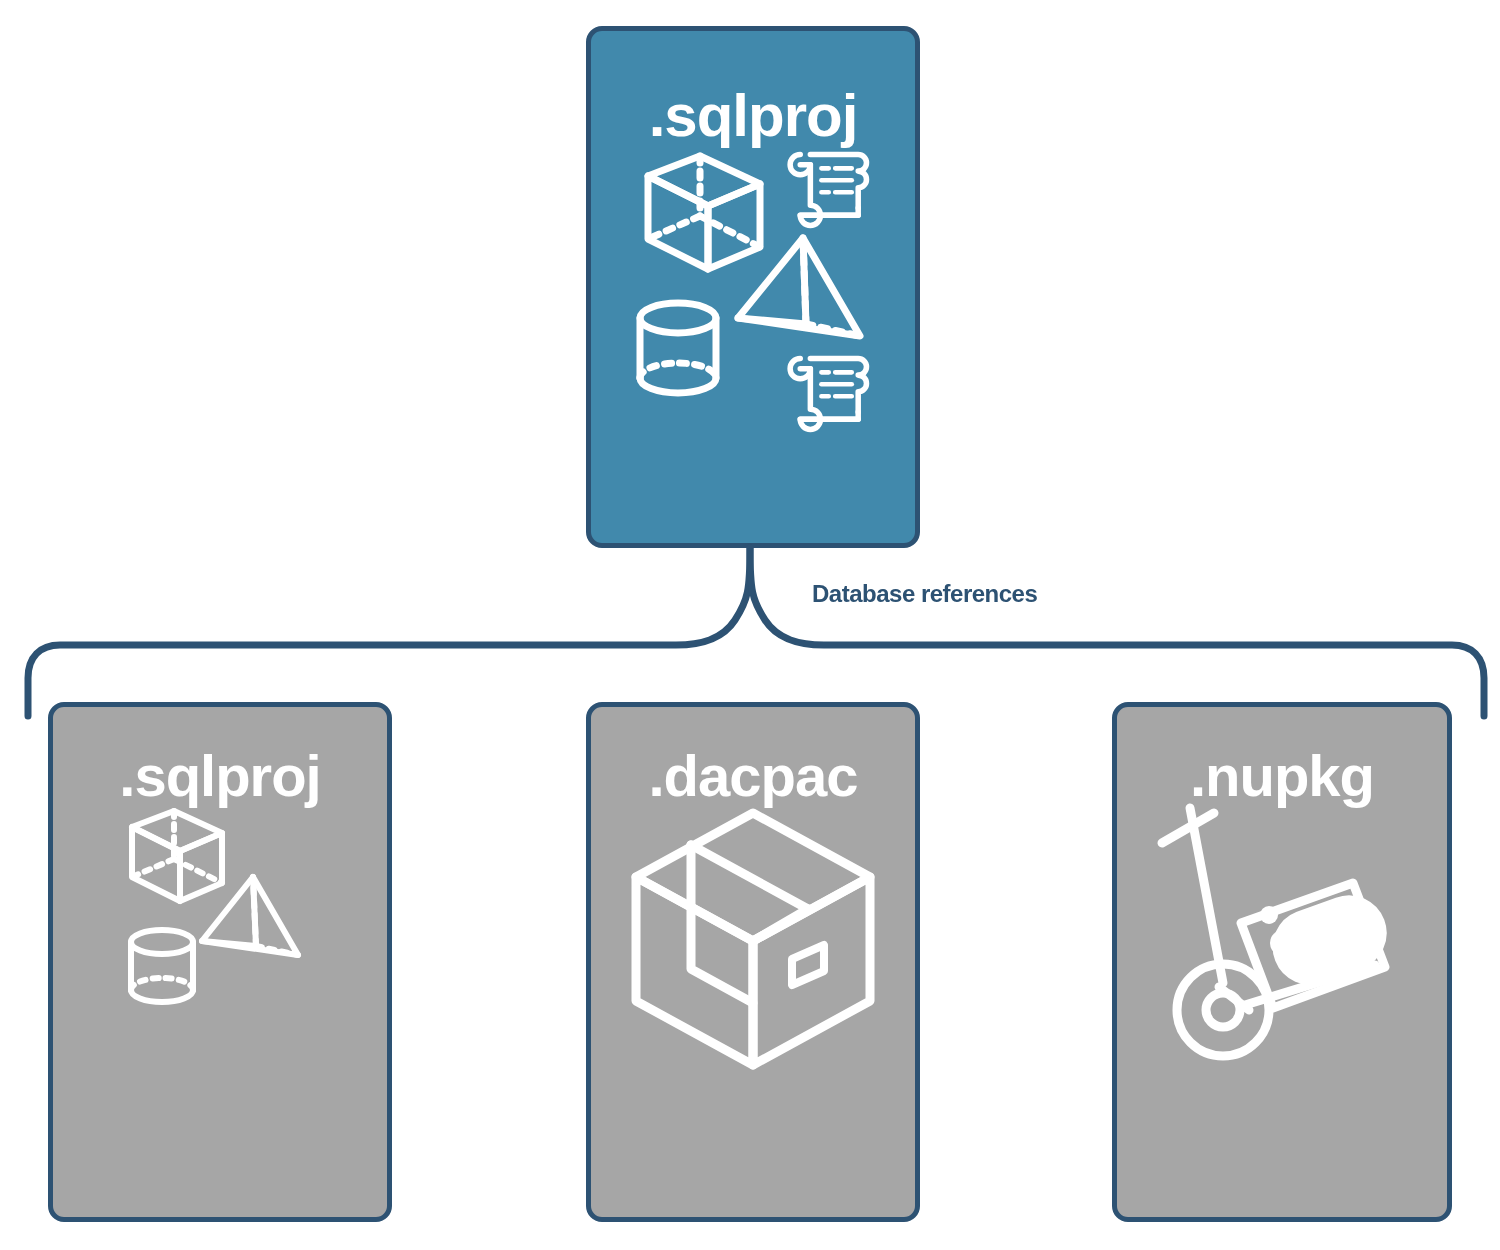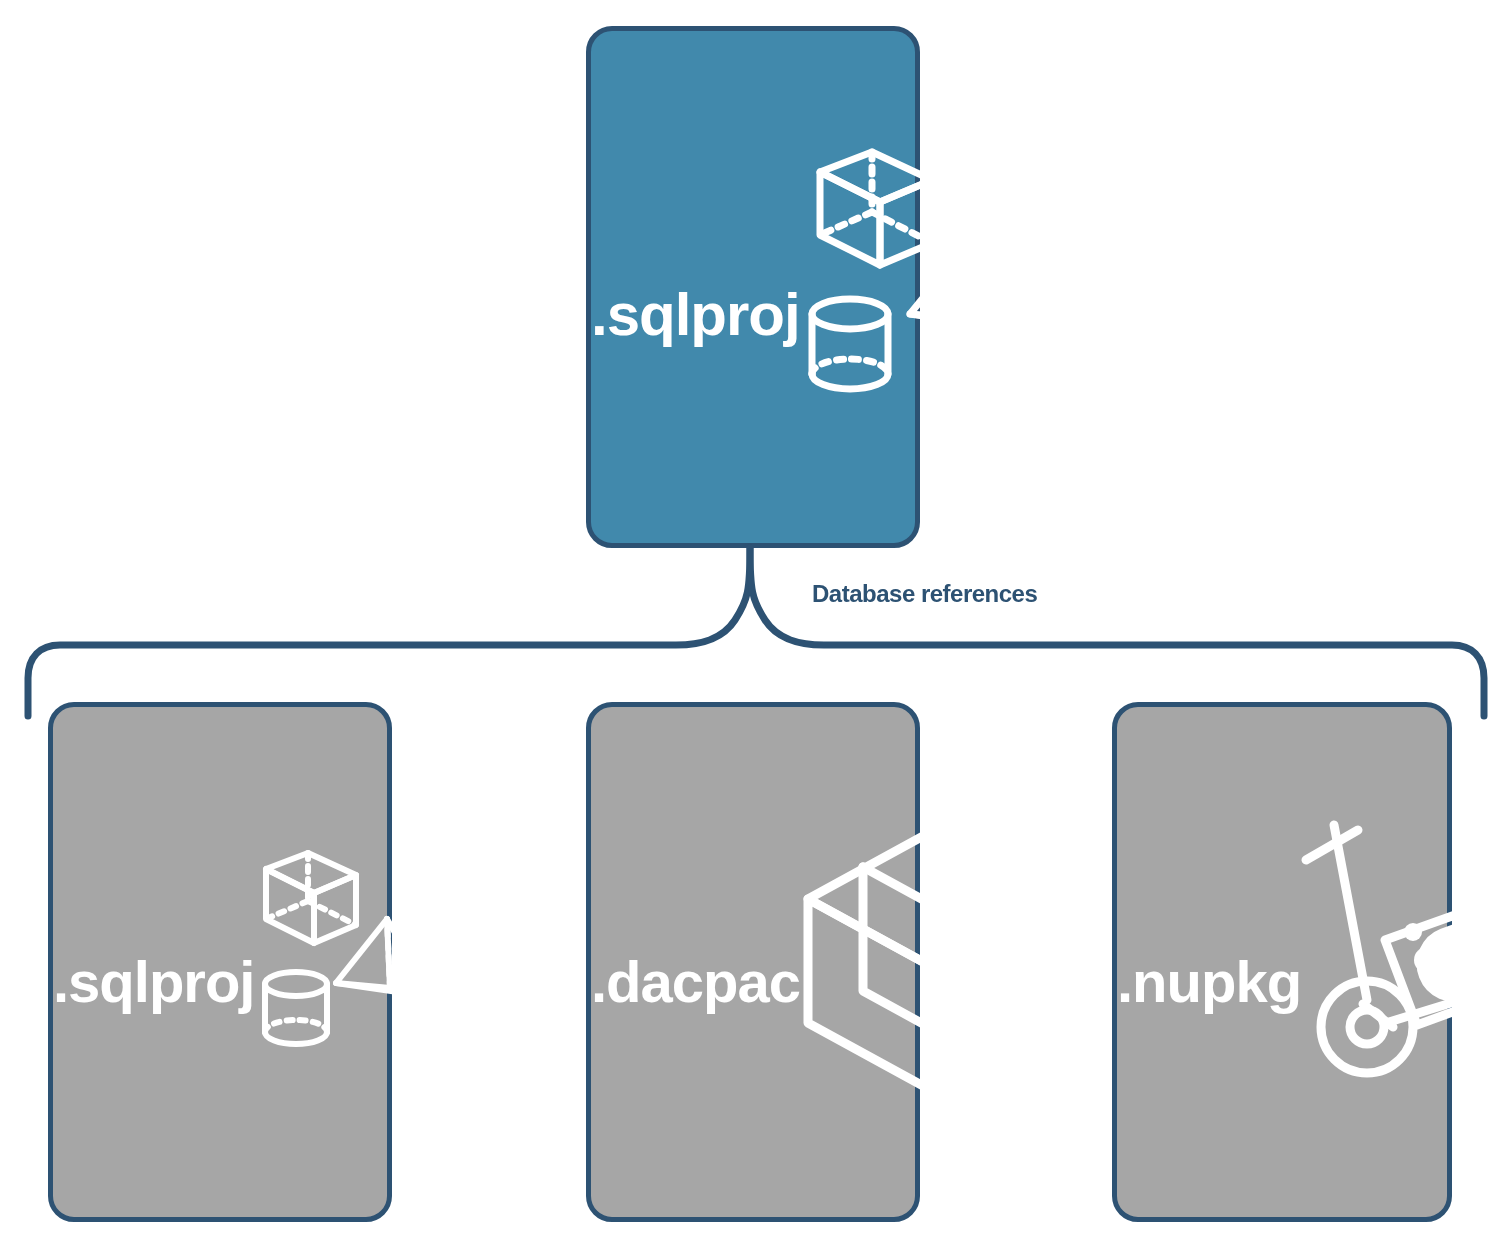--- a/index.html
+++ b/index.html
@@ -9,23 +9,23 @@
     font-family:"Liberation Sans", sans-serif;
     overflow:hidden;
   }
   #stage{position:relative;width:1500px;height:1250px;}
 
   
   .card{
     position:absolute;
     box-sizing:border-box;
     border:5px solid #2d5273;
-    border-radius:26px;
+    border-radius:16px;
     display:flex;
-    flex-direction:row;
+    flex-direction:column;
     align-items:center;
   }
   .card.primary{background:#4189ac;}
   .card.secondary{background:#a6a6a6;}
 
   .card-title{
     color:#ffffff;
     font-weight:bold;
     letter-spacing:-1px;
     line-height:1;

